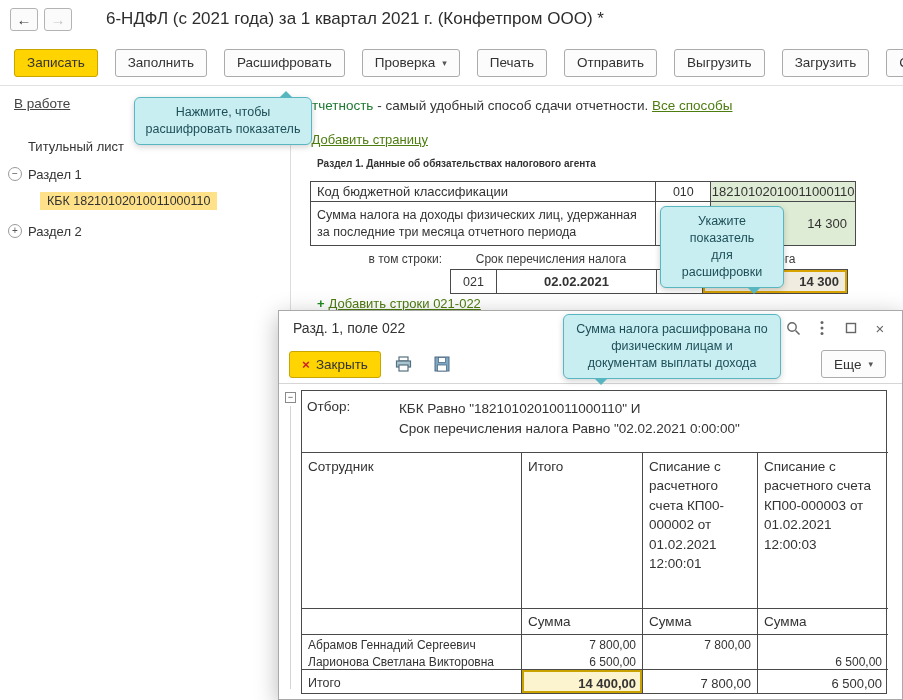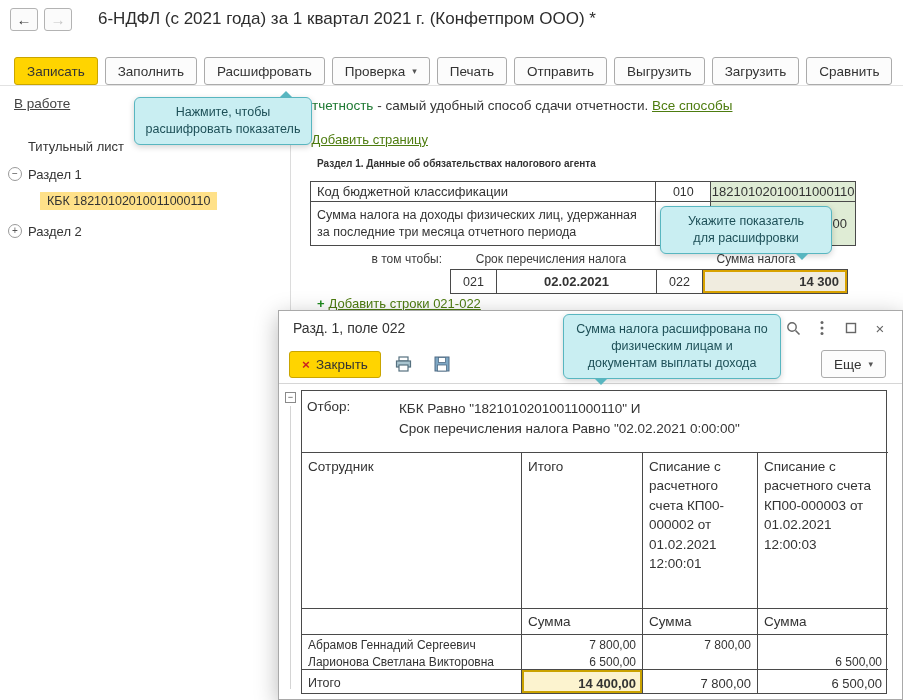--- a/index.html
+++ b/index.html
@@ -6,25 +6,25 @@
   html,body{width:903px;height:700px;overflow:hidden;background:#fff;
     font-family:"Liberation Sans","DejaVu Sans",sans-serif;color:#333}
   .screen{position:absolute;inset:0;width:903px;height:700px;background:#fff;overflow:hidden}
   .preline{white-space:pre-line}
 
   
   .titlebar{position:absolute;left:0;top:0;width:100%;height:38px;display:flex;align-items:center;padding-left:10px;gap:6px}
   .navbtn{width:28px;height:23px;border:1px solid #b3b3b3;border-radius:3px;background:#fbfbfb;
     display:flex;align-items:center;justify-content:center;font-size:15px;color:#3a3a3a;cursor:pointer}
   .navbtn.fwd{color:#c6c6c6}
-  .wtitle{font-size:17px;color:#2d2d2d;margin-left:20px;white-space:nowrap}
-
-  
-  .toolbar{position:absolute;left:0;top:40px;width:100%;height:46px;display:flex;align-items:flex-end;
-    padding:0 14px;gap:7px;border-bottom:1px solid #e2e2e2;overflow:hidden}
+  .wtitle{font-size:17px;color:#2d2d2d;margin-left:28px;white-space:nowrap}
+
+  
+  .toolbar{position:absolute;left:0;top:40px;width:100%;height:46px;display:flex;align-items:center;
+    padding:0 14px;gap:17px;border-bottom:1px solid #e2e2e2;overflow:hidden}
   .btn{height:28px;padding:0 12px;border:1px solid #ababab;border-radius:3px;background:#fcfcfc;
     font-size:13.5px;color:#333;display:inline-flex;align-items:center;gap:5px;white-space:nowrap;cursor:pointer}
   .btn.primary{background:#ffd400;border-color:#c9a500}
   .caret{font-size:9px;color:#555;margin-left:2px}
 
   
   .statelink{position:absolute;left:14px;top:96px;font-size:13.5px;color:#444;text-decoration:underline;cursor:pointer}
   .promo{position:absolute;left:312px;top:98px;font-size:13.5px;white-space:nowrap}
   .promo .frag{color:#1f7a33}
   .link{color:#4d7c0f;text-decoration:underline;cursor:pointer}
@@ -69,21 +69,21 @@
   .gold{background:#f0ecdf;box-shadow:inset 0 0 0 2px #d8a200;font-weight:bold}
   .addlines{position:absolute;left:317px;top:296px;font-size:13px;white-space:nowrap}
 
   
   .hint{position:absolute;background:#c9eef2;border:1px solid #58b6c0;border-radius:6px;padding:6px 10px;
     font-size:12.5px;line-height:1.35;text-align:center;color:#1d4f57;white-space:pre-line;
     box-shadow:0 2px 6px rgba(0,0,0,.18);z-index:60}
   .hint:after{content:"";position:absolute;width:0;height:0}
   .h1{left:134px;top:97px;width:178px}
   .h1:after{top:-7px;right:18px;border-left:7px solid transparent;border-right:7px solid transparent;border-bottom:7px solid #58b6c0}
-  .h2{left:660px;top:206px;width:172px}
+  .h2{left:660px;top:206px;width:124px}
   .h2:after{bottom:-7px;right:22px;border-left:7px solid transparent;border-right:7px solid transparent;border-top:7px solid #58b6c0}
   .h3{left:563px;top:314px;width:218px}
   .h3:after{bottom:-7px;left:30px;border-left:7px solid transparent;border-right:7px solid transparent;border-top:7px solid #58b6c0}
 
   
   .popup{position:absolute;left:278px;top:310px;width:625px;height:390px;background:#fff;
     border:1px solid #a9a9a9;box-shadow:0 6px 22px rgba(0,0,0,.28);z-index:50}
   .popup-titlebar{height:34px;display:flex;align-items:center;padding:0 14px}
   .popup-title{font-size:14px;color:#333}
   .popup-icons{margin-left:auto;display:flex;gap:13px;align-items:center;color:#666}
@@ -170,21 +170,21 @@
     </div>
     <div class="trow r2">
       <div class="tc c-label preline">Сумма налога на доходы физических лиц, удержанная
 за последние три месяца отчетного периода</div>
       <div class="tc c-code"></div>
       <div class="tc c-val green valright">14 300</div>
     </div>
   </div>
 
   <div class="t1sub">
-    <div class="s1">в том чтобы:</div>
+    <div class="s1">в том строки:</div>
     <div class="s2">Срок перечисления налога</div>
     <div class="s3">Сумма налога</div>
   </div>
 
   <div class="t2">
     <div class="tc c-num">021</div>
     <div class="tc c-date">02.02.2021</div>
     <div class="tc c-num">022</div>
     <div class="tc c-val gold valright">14 300</div>
   </div>

